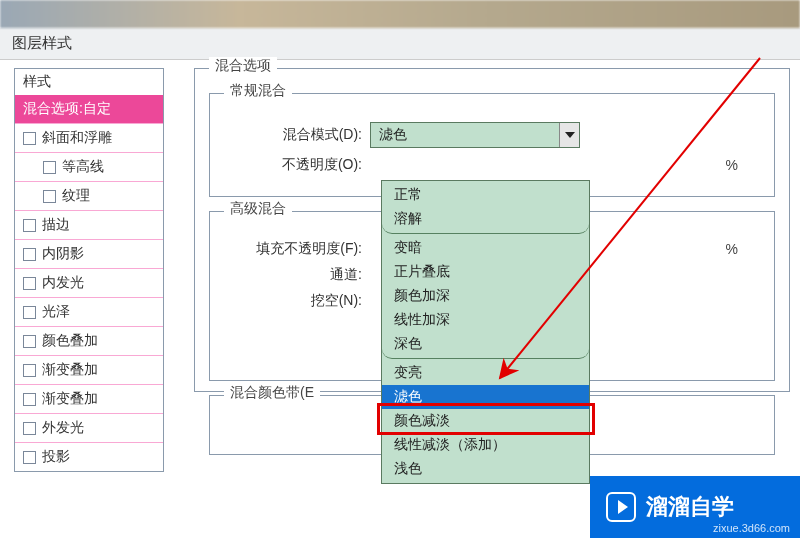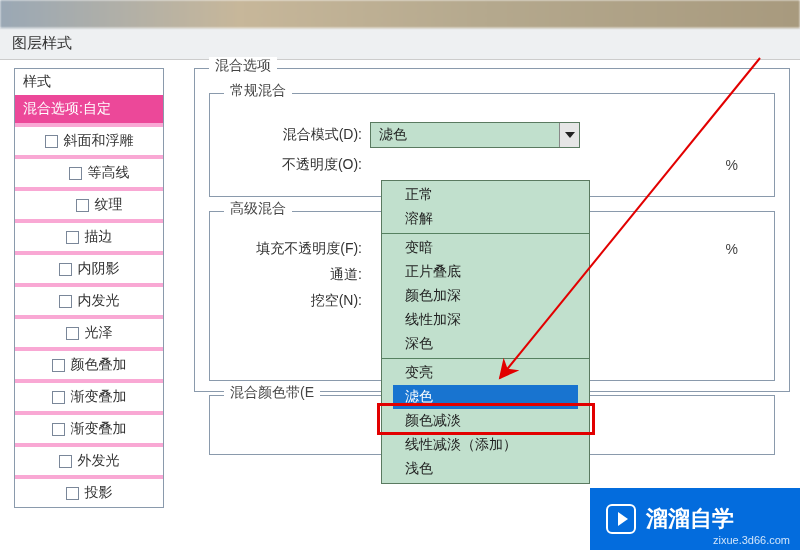--- a/index.html
+++ b/index.html
@@ -4,40 +4,40 @@
   <style>
     * { margin: 0; padding: 0; box-sizing: border-box; font-family: "Microsoft YaHei", "SimSun", sans-serif; }
     body { width: 800px; height: 550px; background: #fff; overflow: hidden; position: relative; }
     .top-bg { height: 28px; background: linear-gradient(90deg, #9aa8b5 0%, #c7b79a 30%, #b5a98e 60%, #a89a7e 100%); filter: blur(1px); }
     .arrow-svg { position: absolute; top: 28px; left: 0; width: 800px; height: 522px; pointer-events: none; z-index: 50; }
     .dialog-title { padding: 6px 12px; font-size: 15px; color: #333; background: #eef0f2; border-bottom: 1px solid #ccc; }
     .content { display: flex; padding: 8px 10px 10px 14px; }
     .styles-panel { width: 150px; border: 1px solid #8a9aac; position: relative; background: #fff; }
     .styles-header { padding: 4px 8px; font-size: 14px; color: #333; background: #fff; }
     .styles-active { background: #ec4899; color: #fff; padding: 5px 8px; font-size: 14px; }
-    .style-item { padding: 5px 8px; font-size: 14px; color: #333; display: flex; align-items: center; border-top: 4px solid #f9a8d4; justify-content: center; }
+    .style-item { padding: 5px 8px; font-size: 14px; color: #333; display: flex; align-items: center; border-top: 1px solid #f9a8d4; }
     .style-item.sub { padding-left: 28px; }
     .chk { width: 13px; height: 13px; border: 1px solid #7a8799; margin-right: 6px; background: #fff; }
     .right { flex: 1; margin-left: 30px; position: relative; }
     .fieldset { border: 1px solid #8a9aac; position: relative; padding: 20px 16px 14px 20px; margin-bottom: 14px; background: #fff; }
     .fieldset.outer { border: 1px solid #8a9aac; padding: 24px 14px 14px 14px; }
     .legend { position: absolute; top: -12px; left: 14px; background: #fff; padding: 0 6px; font-size: 14px; color: #444; }
     .row { display: flex; align-items: center; margin: 8px 0; }
     .lbl { width: 140px; text-align: right; font-size: 14px; color: #333; padding-right: 8px; }
     .combo { width: 210px; height: 26px; background: #c1e0cd; border: 1px solid #5a7a60; position: relative; display: flex; align-items: center; padding-left: 8px; font-size: 14px; color: #222; }
     .combo-arrow { width: 20px; height: 100%; background: #e6e6e6; border-left: 1px solid #888; position: absolute; right: 0; display: flex; align-items: center; justify-content: center; }
     .combo-arrow::after { content: ""; border-left: 5px solid transparent; border-right: 5px solid transparent; border-top: 6px solid #222; }
     .pct { margin-left: 8px; font-size: 14px; color: #444; }
     .dropdown { position: absolute; left: 381px; top: 180px; width: 209px; border: 1px solid #5a7a60; background: #c1e0cd; z-index: 40; }
-    .dd-group { padding: 2px 11px; border-bottom: 1px solid #568160; }
+    .dd-group { padding: 2px 0; border-bottom: 1px solid #568160; border-radius: 10px; }
     .dd-group:last-child { border-bottom: none; }
     .dd-item { padding: 3px 12px; font-size: 14px; color: #222; }
     .dd-item.sel { background: #1874d0; color: #fff; }
     .red-box { position: absolute; border: 3px solid #e20000; z-index: 60; pointer-events: none; }
-    .watermark { position: absolute; right: 0; bottom: 0; width: 210px; height: 62px; background: #036cdd; color: #fff; display: flex; align-items: center; z-index: 70; }
+    .watermark { position: absolute; right: 0; bottom: 12px; width: 210px; height: 62px; background: #036cdd; color: #fff; display: flex; align-items: center; z-index: 70; }
     .wm-icon { width: 30px; height: 30px; border: 2px solid #fff; border-radius: 6px; margin: 0 10px 0 16px; display:flex; align-items:center; justify-content:center; }
     .wm-tri { width:0; height:0; border-left:10px solid #fff; border-top:7px solid transparent; border-bottom:7px solid transparent; margin-left:3px; }
     .wm-text { font-size: 22px; font-weight: bold; }
     .wm-sub { position: absolute; right: 10px; bottom: 4px; font-size: 11px; color: #d0e4fa; }
   </style>
 </head>
 <body>
 
 <div class="top-bg"></div>
 

